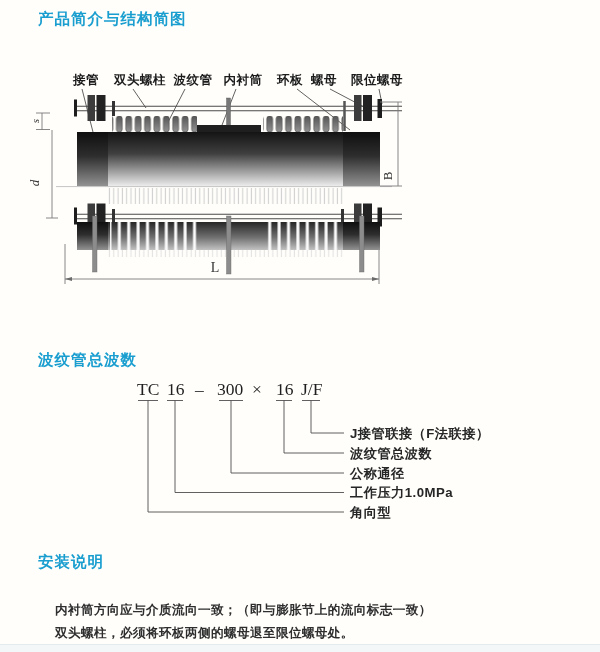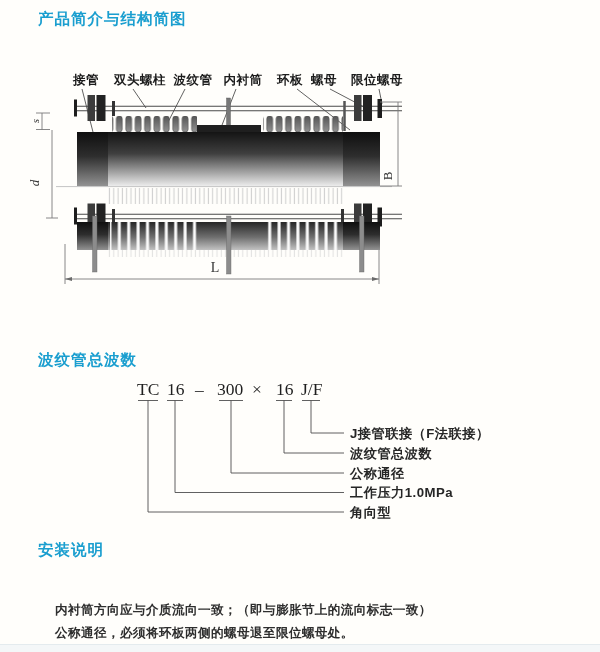--- a/index.html
+++ b/index.html
@@ -10,21 +10,21 @@
     font-family:"Liberation Sans", sans-serif;
     overflow:hidden;
   }
   .sec-title{
     position:absolute;left:38px;margin:0;
     font-size:15.5px;font-weight:700;letter-spacing:1px;
     color:#1a9ecf;
   }
   .t-intro{top:9px;}
   .t-code{top:350px;}
-  .t-install{top:540px;text-align:center;}
+  .t-install{top:552px;text-align:center;}
   .diagram-svg{position:absolute;left:30px;top:68px;}
   .code-svg{position:absolute;left:0;top:377px;}
   .note{
     position:absolute;left:55px;margin:0;
     font-size:12.6px;font-weight:600;letter-spacing:0.4px;
     color:#2e2e2e;line-height:16px;
   }
   .note-1{top:602px;}
   .note-2{top:625px;}
   .bottom-rule{
@@ -217,16 +217,16 @@
       <text class="legend-label" x="350" y="80.5">波纹管总波数</text>
       <text class="legend-label" x="350" y="100.5">公称通径</text>
       <text class="legend-label" x="350" y="120">工作压力1.0MPa</text>
       <text class="legend-label" x="350" y="139.5">角向型</text>
     </g>
   </svg>
 
   <h2 class="sec-title t-install">安装说明</h2>
 
   <p class="note note-1">内衬筒方向应与介质流向一致；（即与膨胀节上的流向标志一致）</p>
-  <p class="note note-2">公称通径，必须将环板两侧的螺母退至限位螺母处。</p>
+  <p class="note note-2">双头螺柱，必须将环板两侧的螺母退至限位螺母处。</p>
 
   <div class="bottom-rule"></div>
 </div>
 
 </body></html>

